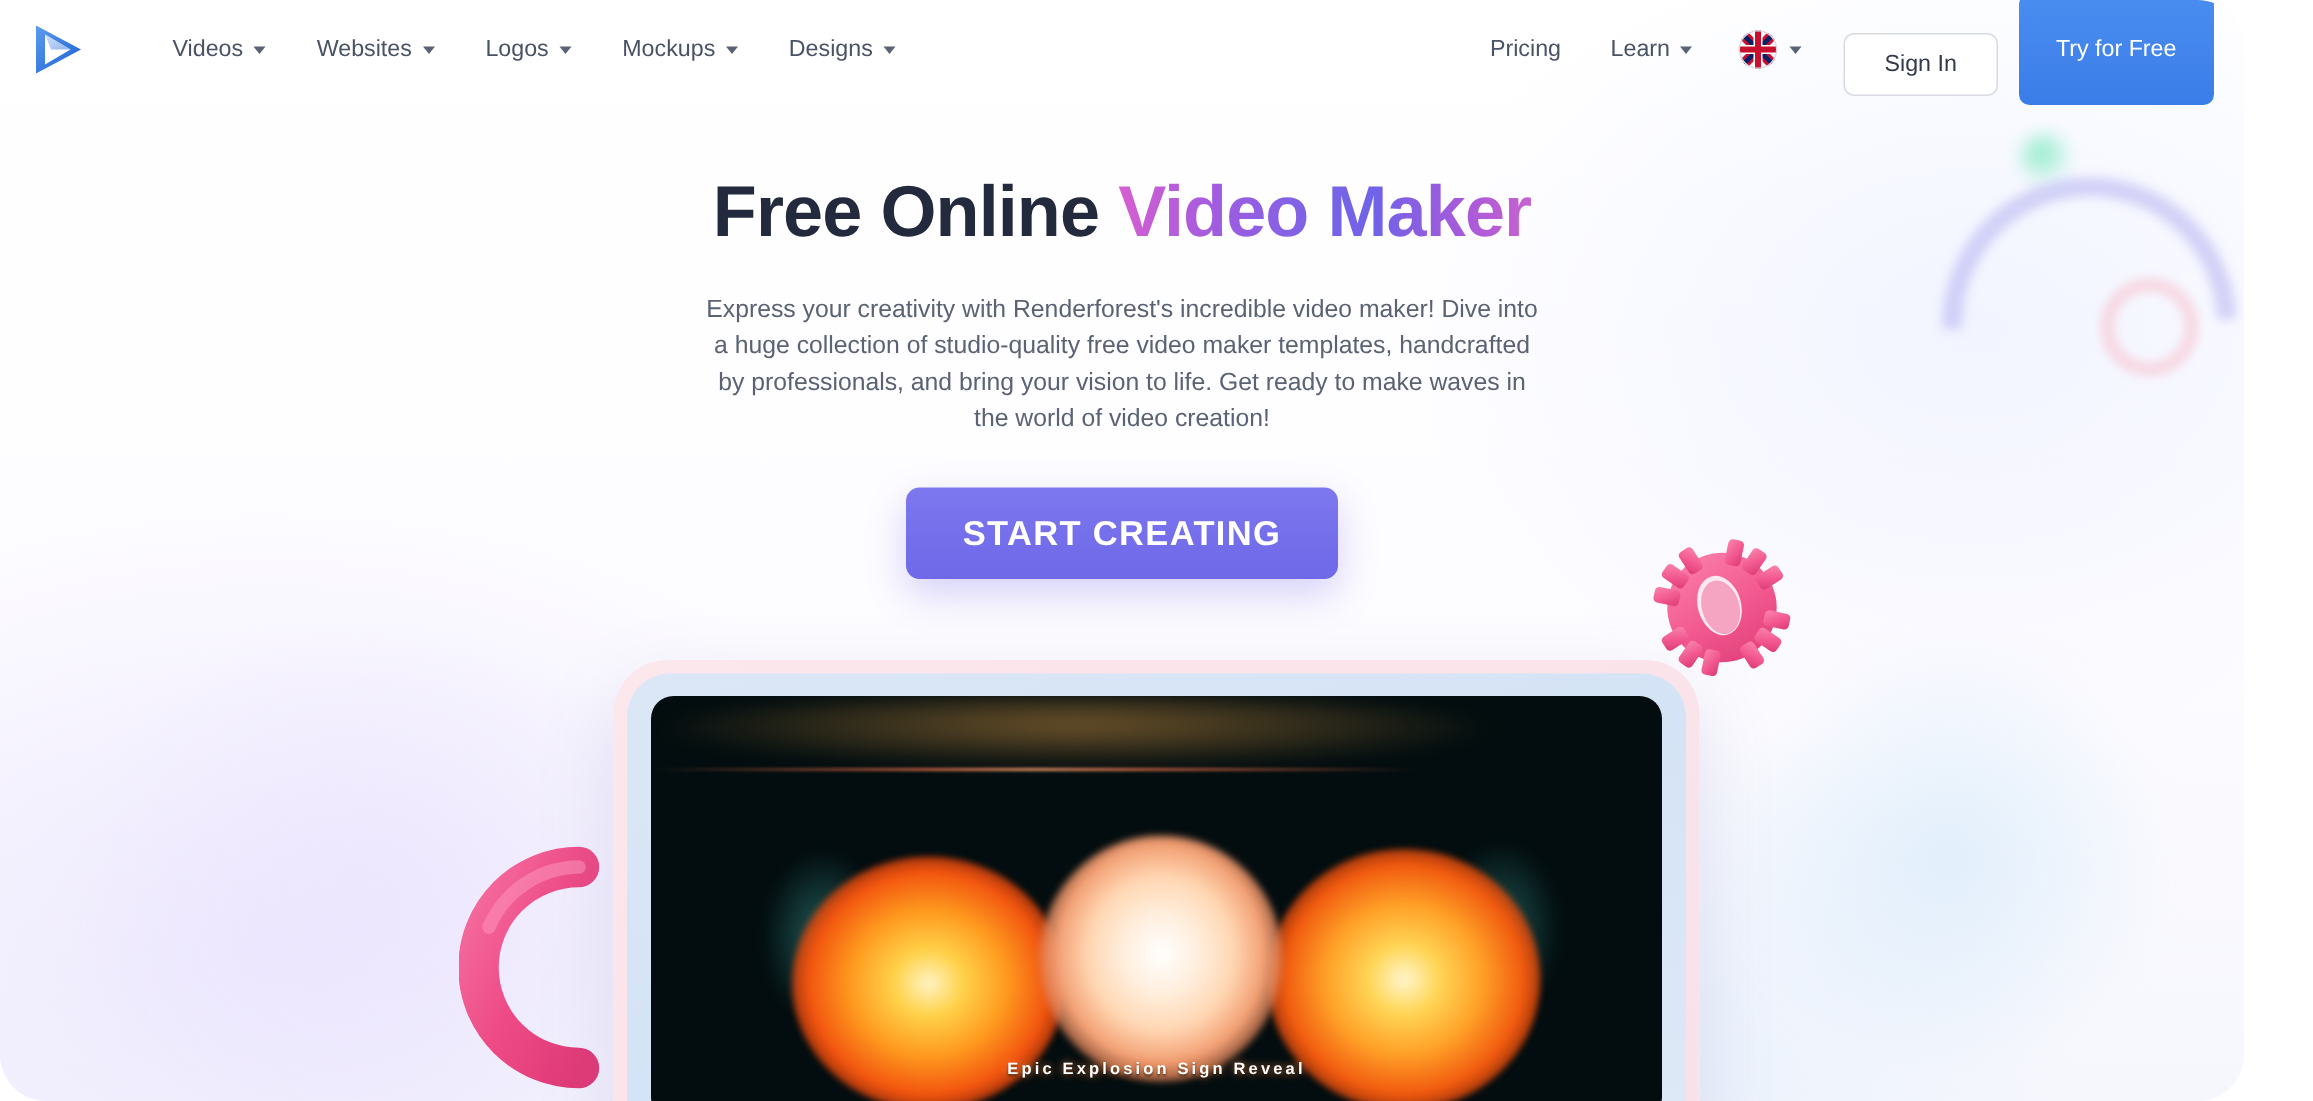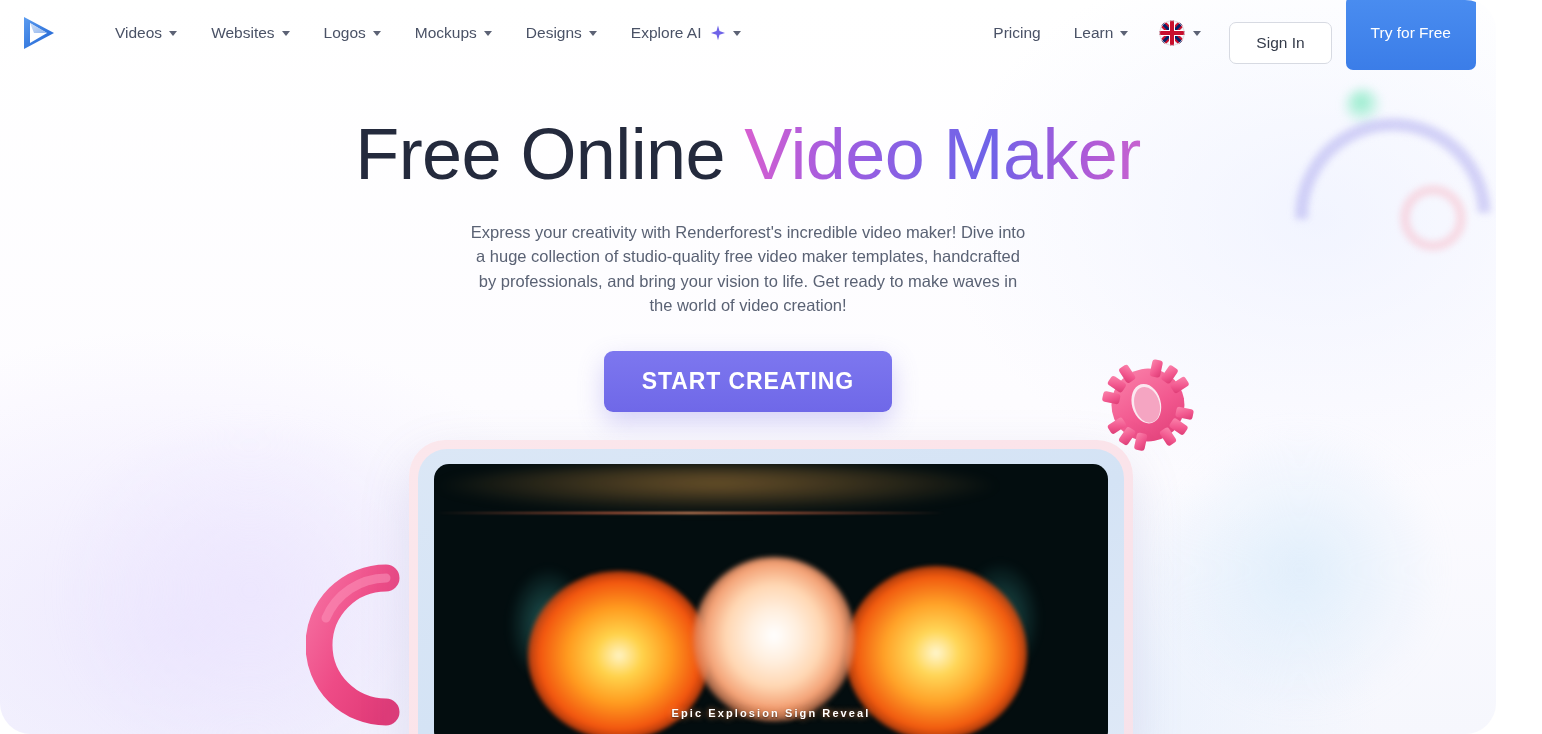--- a/index.html
+++ b/index.html
@@ -100,21 +100,21 @@
     margin-left:14px;
     border:none; color:#fff; font-size:15.5px; border-radius:7px;
     padding:28px 25px; cursor:pointer;
     background:linear-gradient(180deg,#4a8df0 0%,#3b7de8 100%);
     font-family:"Liberation Sans", sans-serif;
   }
 
   
   .hero { position:relative; z-index:4; text-align:center; margin-top:50px; }
   .hero h1 {
-    font-size:72px; line-height:1.08; font-weight:normal;
+    font-size:48px; line-height:1.08; font-weight:bold;
     color:#242a3d; letter-spacing:-0.6px;
   }
   .grad-text {
     background:linear-gradient(92deg,#d75fd0 0%,#a05ce0 24%,#7b63e6 48%,#6f63e8 62%,#a95ad9 84%,#c862cf 100%);
     -webkit-background-clip:text; background-clip:text;
     -webkit-text-fill-color:transparent; color:transparent;
   }
   .hero p {
     margin:26px auto 0; max-width:560px;
     font-size:16.5px; line-height:1.48; color:#5a6274;
@@ -248,29 +248,20 @@
       <div class="nav-item">
         <span>Mockups</span>
         <i class="caret"></i>
       </div>
 
       <div class="nav-item">
         <span>Designs</span>
         <i class="caret"></i>
       </div>
 
-      <div class="nav-item">
-        <span>Explore AI</span>
-        <span class="sparkle">
-          <svg width="16" height="16" viewBox="0 0 16 16">
-            <path d="M8 0.6 L9.5 6.1 L15 7.9 L9.5 9.7 L8 15.2 L6.5 9.7 L1 7.9 L6.5 6.1 Z" fill="#6f63e8"></path>
-          </svg>
-        </span>
-        <i class="caret"></i>
-      </div>
 
     </div>
 
     <div class="nav-right">
 
       <div class="nav-link">Pricing</div>
 
       <div class="nav-item">
         <span>Learn</span>
         <i class="caret"></i>

